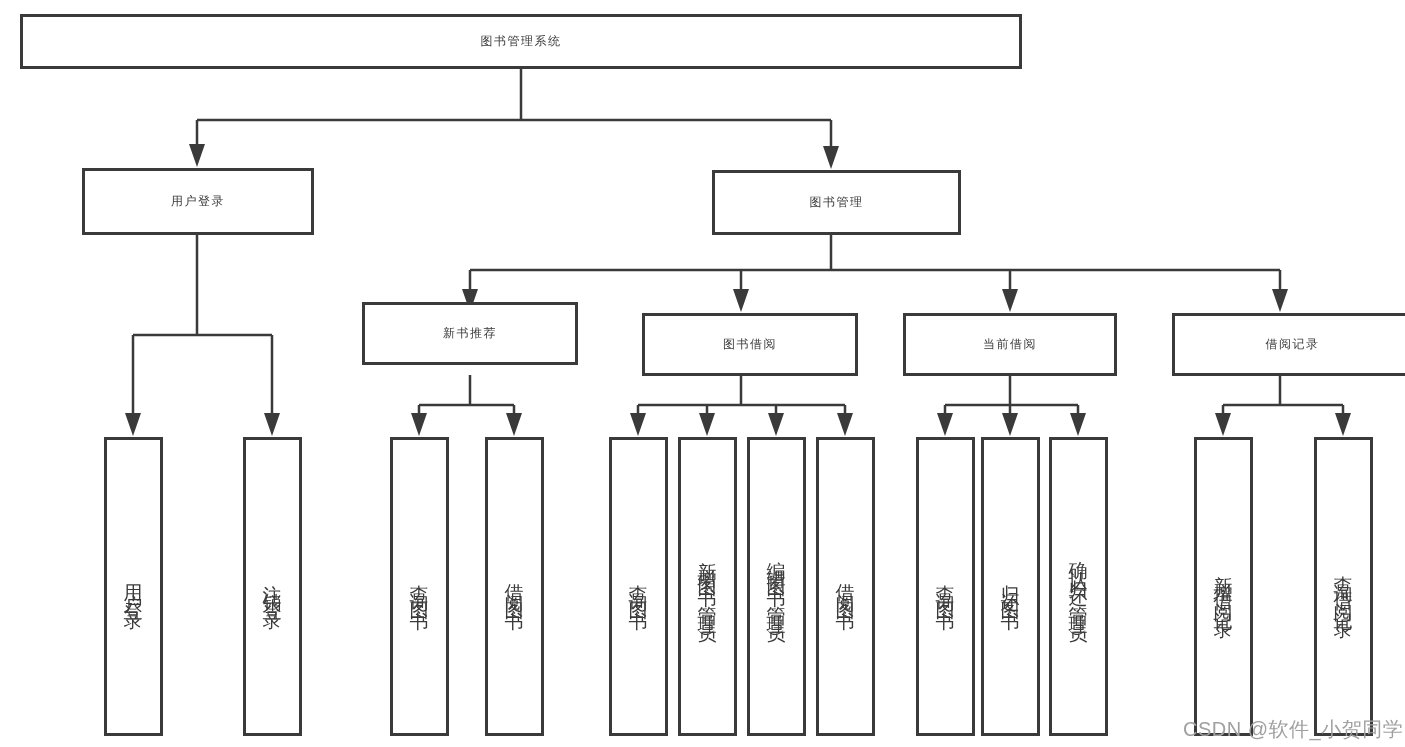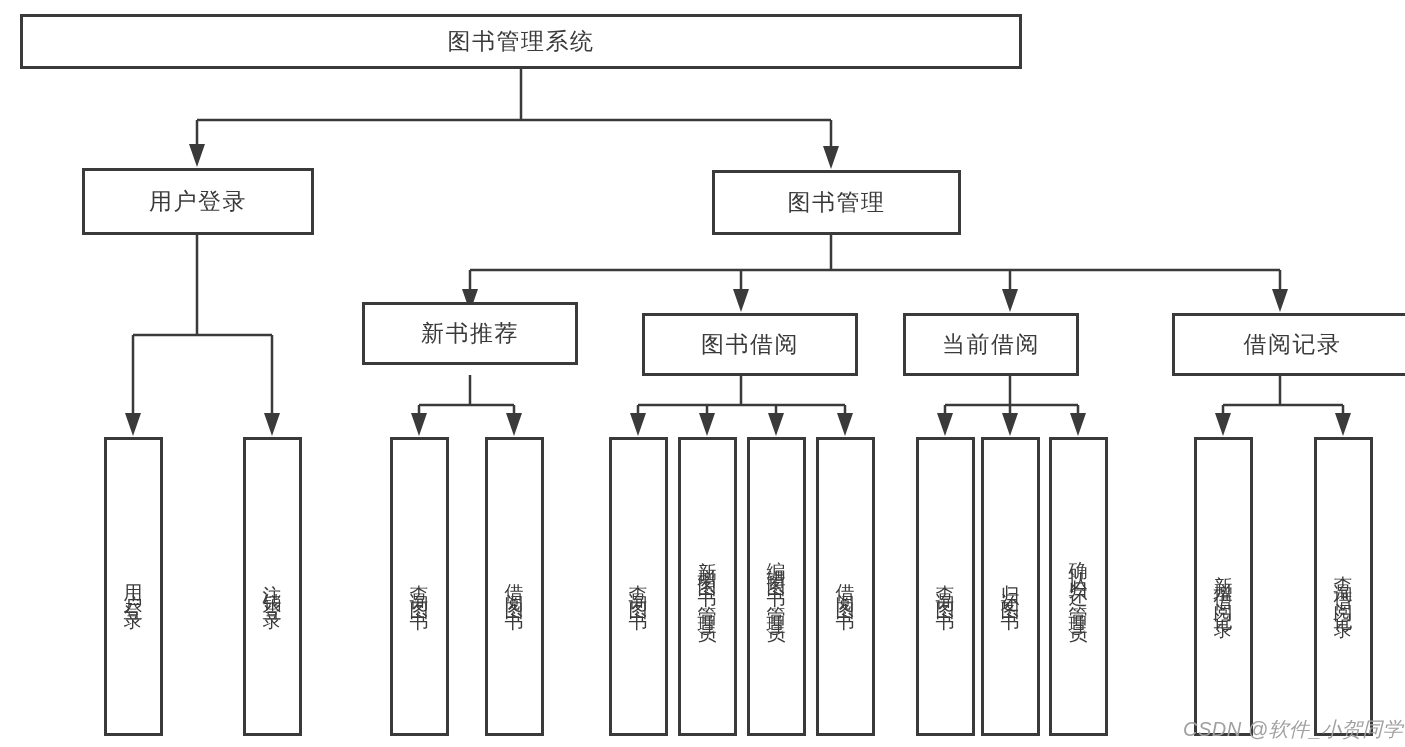--- a/index.html
+++ b/index.html
@@ -14,42 +14,41 @@
   svg.connectors { position:absolute; left:0; top:0; width:1405px; height:747px; }
   .connector-path { stroke:var(--line,#3a3a3a); stroke-width:2.5; fill:none; }
   .arrowhead { fill:var(--line,#3a3a3a); stroke:none; }
 
   .node {
     position:absolute;
     box-sizing:border-box;
     border:3px solid var(--line,#3a3a3a);
     background:#ffffff;
     display:flex; align-items:center; justify-content:center;
-    font-size:23px; letter-spacing:1.5px;
+    font-size:12px; letter-spacing:1.5px;
     color:var(--ink,#3a3a3a);
   }
   .leaf {
     top:437px; height:299px; width:59px;
     border-width:3px;
     font-size:19px;
   }
   .leaf .vtext {
     writing-mode:vertical-rl;
     letter-spacing:9px;
     line-height:1;
     white-space:nowrap;
   }
   .watermark {
     position:absolute;
     left:1183px; top:716px;
     font-size:20px;
     color:var(--wm,#a0a0a0);
     letter-spacing:0.5px;
     white-space:nowrap;
-    font-style:italic;
   }
 </style>
 </head>
 <body>
 
 <div class="canvas">
 
   <svg class="connectors" viewBox="0 0 1405 747" xmlns="http://www.w3.org/2000/svg">
     <path class="connector-path" d="
       M521 68 V120 M197 120 H831 M197 120 V146 M831 120 V148
@@ -92,21 +91,21 @@
   <div class="node" style="left:712px; top:170px; width:249px; height:65px;">
     <span>图书管理</span>
   </div>
 
   <div class="node" style="left:362px; top:302px; width:216px; height:63px;">
     <span>新书推荐</span>
   </div>
   <div class="node" style="left:633px; top:313px; width:216px; height:63px;margin-left:9px;">
     <span>图书借阅</span>
   </div>
-  <div class="node" style="left:903px; top:313px; width:176px; height:63px;">
+  <div class="node" style="left:903px; top:313px; width:214px; height:63px;">
     <span>当前借阅</span>
   </div>
   <div class="node" style="left:1172px; top:313px; width:241px; height:63px;">
     <span>借阅记录</span>
   </div>
 
   <div class="node leaf" style="left:104px;">
     <span class="vtext">用户登录</span>
   </div>
   <div class="node leaf" style="left:243px;">

